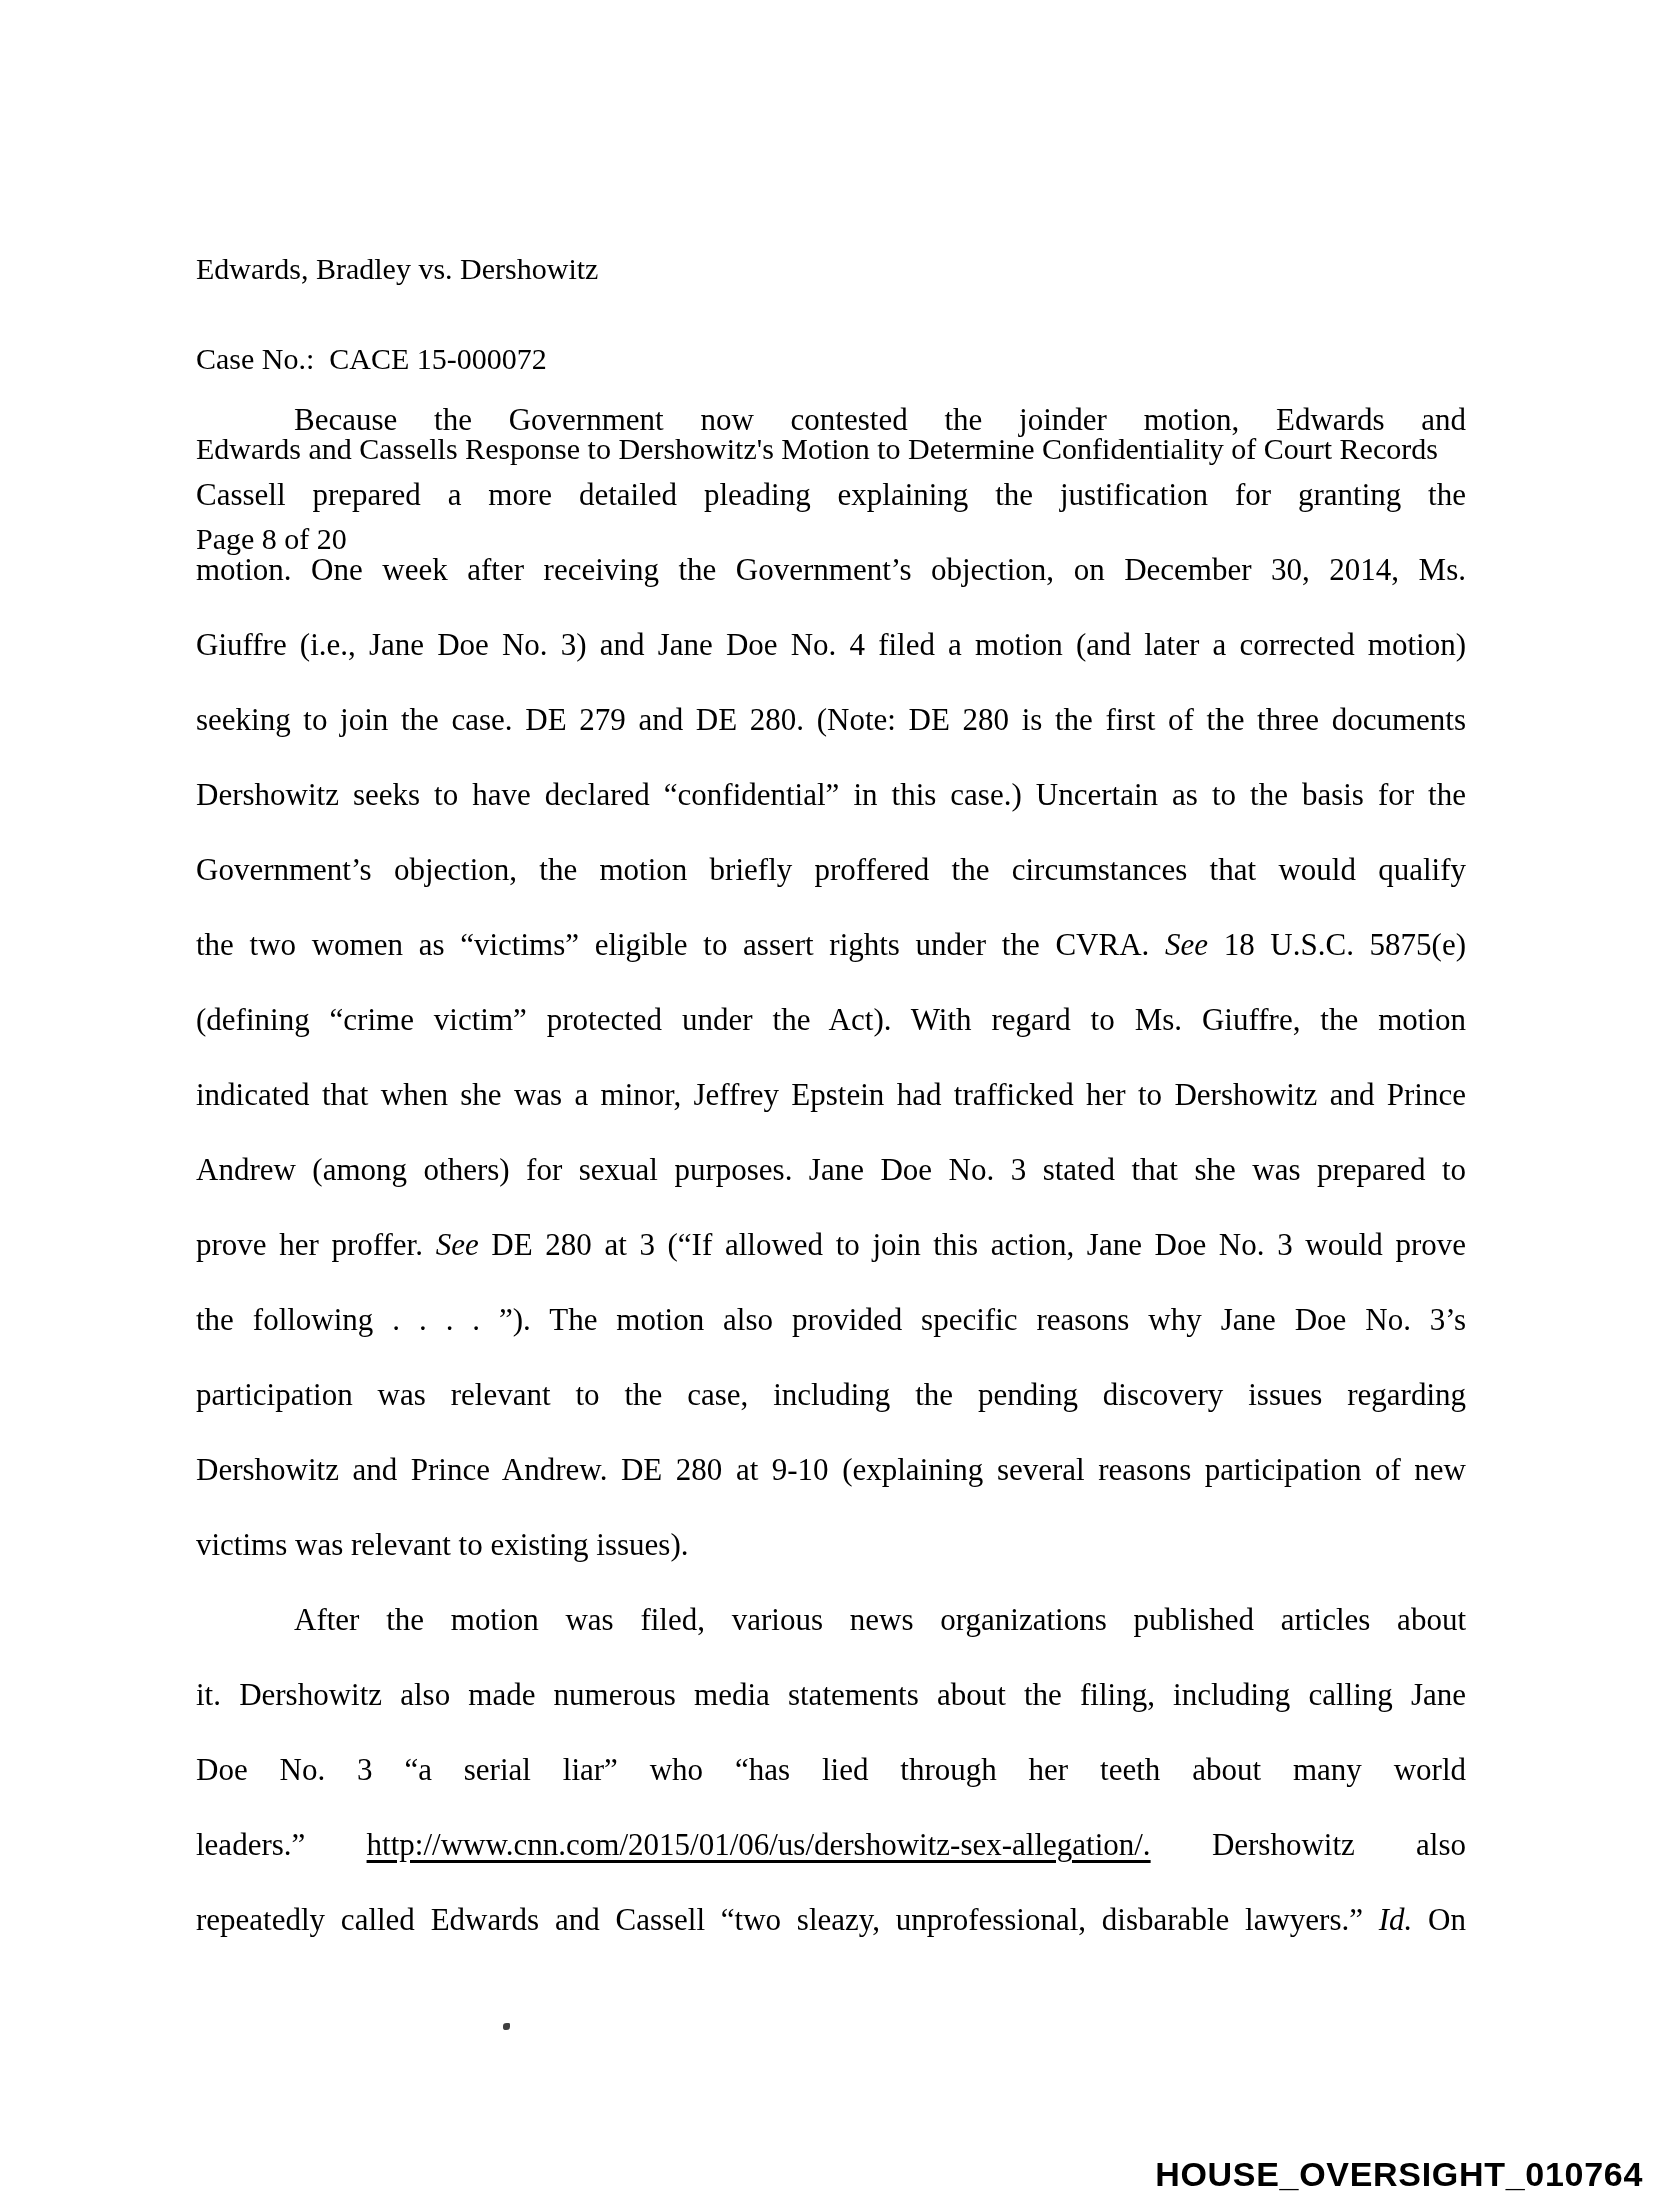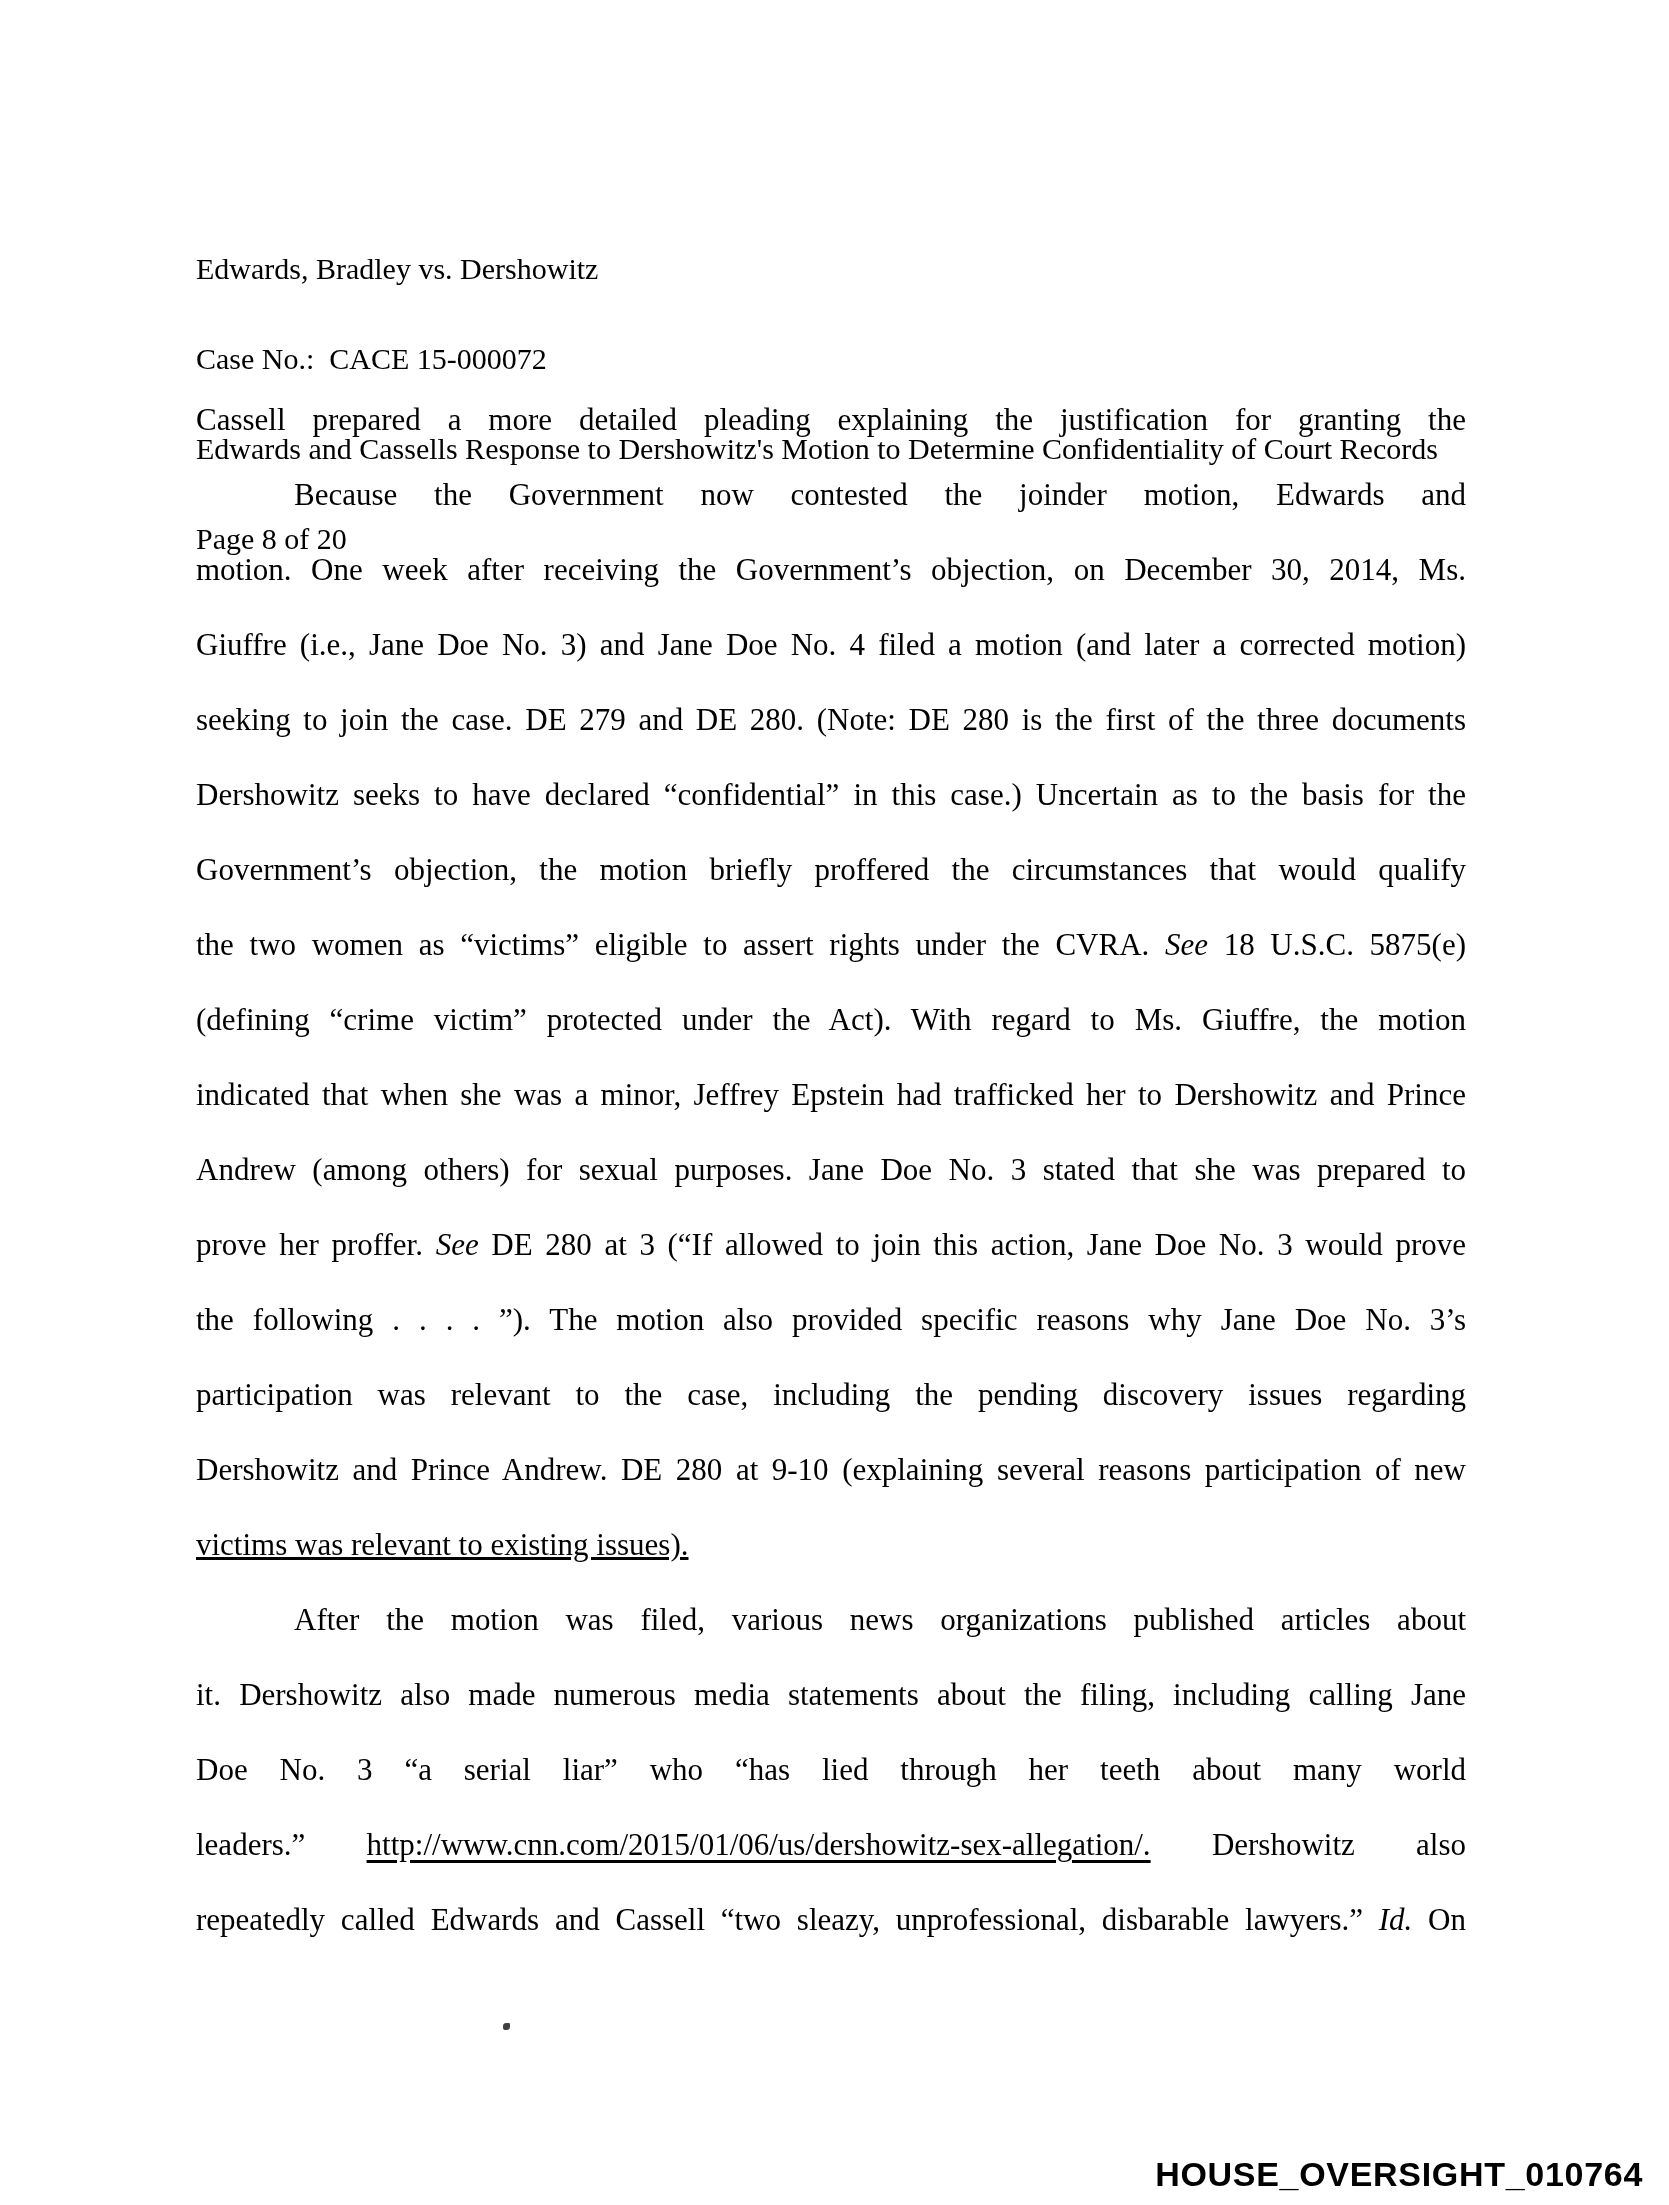--- a/index.html
+++ b/index.html
@@ -31,21 +31,20 @@
     font-size: 31px;
     line-height: 75px;
   }
   .line {
     text-align: justify;
     text-align-last: justify;
   }
   .line.nojust {
     text-align: center;
     text-align-last: left;
-    text-decoration: underline;
   }
   .line.indent {
     padding-left: 98px;
   }
   .it { font-style: italic; }
   .url {
     text-decoration: underline;
     text-decoration-thickness: 3.3px;
     text-underline-offset: 4.6px;
   }
@@ -77,22 +76,22 @@
 <div class="page">
 
   <header class="doc-header">
     <div>Edwards, Bradley vs. Dershowitz</div>
     <div>Case No.:  CACE 15-000072</div>
     <div>Edwards and Cassells Response to Dershowitz's Motion to Determine Confidentiality of Court Records</div>
     <div>Page 8 of 20</div>
   </header>
 
   <main class="doc-body">
+      <div class="line indent"><span>Because the Government now contested the joinder motion, Edwards and</span></div>
       <div class="line"><span>Cassell prepared a more detailed pleading explaining the justification for granting the</span></div>
-      <div class="line indent"><span>Because the Government now contested the joinder motion, Edwards and</span></div>
       <div class="line"><span>motion.  One week after receiving the Government’s objection, on December 30, 2014, Ms.</span></div>
       <div class="line"><span>Giuffre (i.e., Jane Doe No. 3) and Jane Doe No. 4 filed a motion (and later a corrected motion)</span></div>
       <div class="line"><span>seeking to join the case.  DE 279 and DE 280.  (Note: DE 280 is the first of the three documents</span></div>
       <div class="line"><span>Dershowitz seeks to have declared “confidential” in this case.)  Uncertain as to the basis for the</span></div>
       <div class="line"><span>Government’s objection, the motion briefly proffered the circumstances that would qualify</span></div>
       <div class="line"><span>the two women as “victims” eligible to assert rights under the CVRA.  </span><span class="it">See</span><span> 18 U.S.C. 5875(e)</span></div>
       <div class="line"><span>(defining “crime victim” protected under the Act).  With regard to Ms. Giuffre, the motion</span></div>
       <div class="line"><span>indicated that when she was a minor, Jeffrey Epstein had trafficked her to Dershowitz and Prince</span></div>
       <div class="line"><span>Andrew (among others) for sexual purposes.  Jane Doe No. 3 stated that she was prepared to</span></div>
       <div class="line"><span>prove her proffer.  </span><span class="it">See</span><span> DE 280 at 3 (“If allowed to join this action, Jane Doe No. 3 would prove</span></div>

